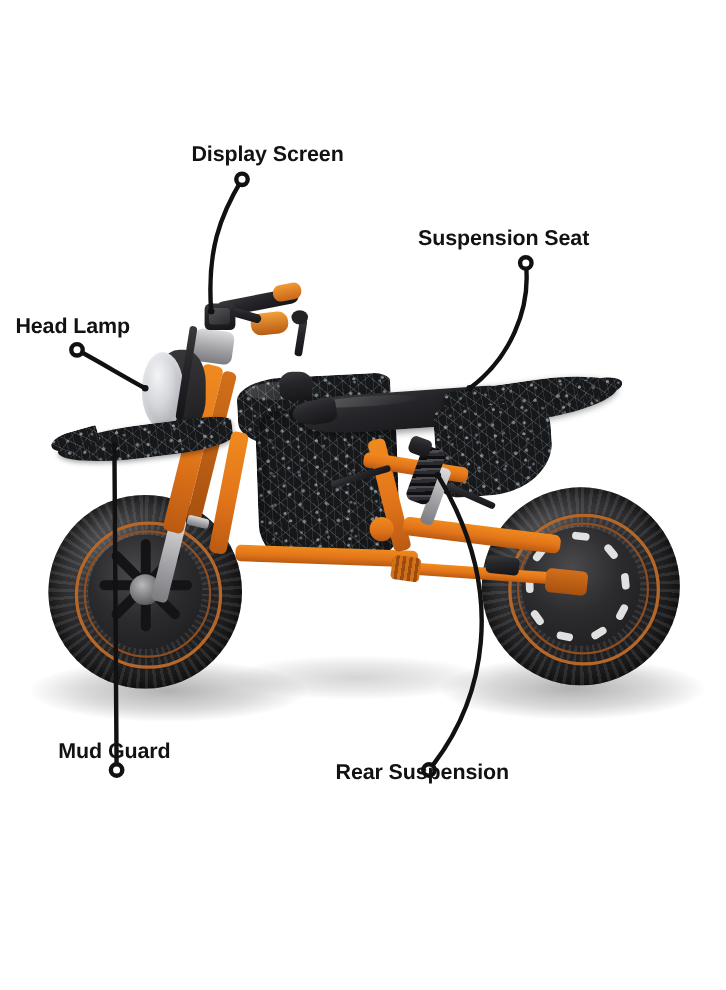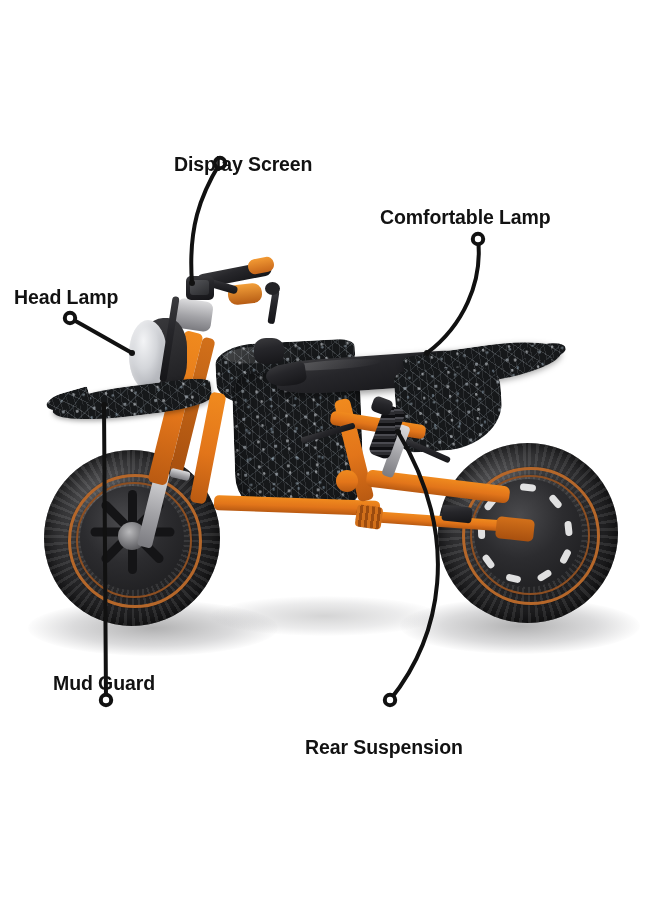--- a/index.html
+++ b/index.html
@@ -216,22 +216,22 @@
       </g>
     <g id="endpoints" fill="#111111" stroke="none">
         <circle cx="192" cy="283" r="3"></circle>
         <circle cx="427" cy="353" r="3"></circle>
         <circle cx="132" cy="353" r="3"></circle>
         <circle cx="104" cy="405" r="3"></circle>
         <circle cx="398" cy="432" r="3"></circle>
       </g>
   </svg>
 
-  <div class="callout-label" style="left:174px;top:131px;margin-top:24px;">Display Screen</div>
-
-  <div class="callout-label" style="left:380px;top:208px;">Comfortable Lamp</div>
+  <div class="callout-label" style="left:174px;top:131px;">Display Screen</div>
+
+  <div class="callout-label" style="left:380px;top:208px;">Suspension Seat</div>
 
   <div class="callout-label" style="left:14px;top:288px;">Head Lamp</div>
 
   <div class="callout-label" style="left:53px;top:674px;">Mud Guard</div>
 
-  <div class="callout-label" style="left:305px;top:738px;">Rear Suspension</div>
+  <div class="callout-label" style="left:305px;top:693px;">Rear Suspension</div>
 </div>
 
 </body></html>

